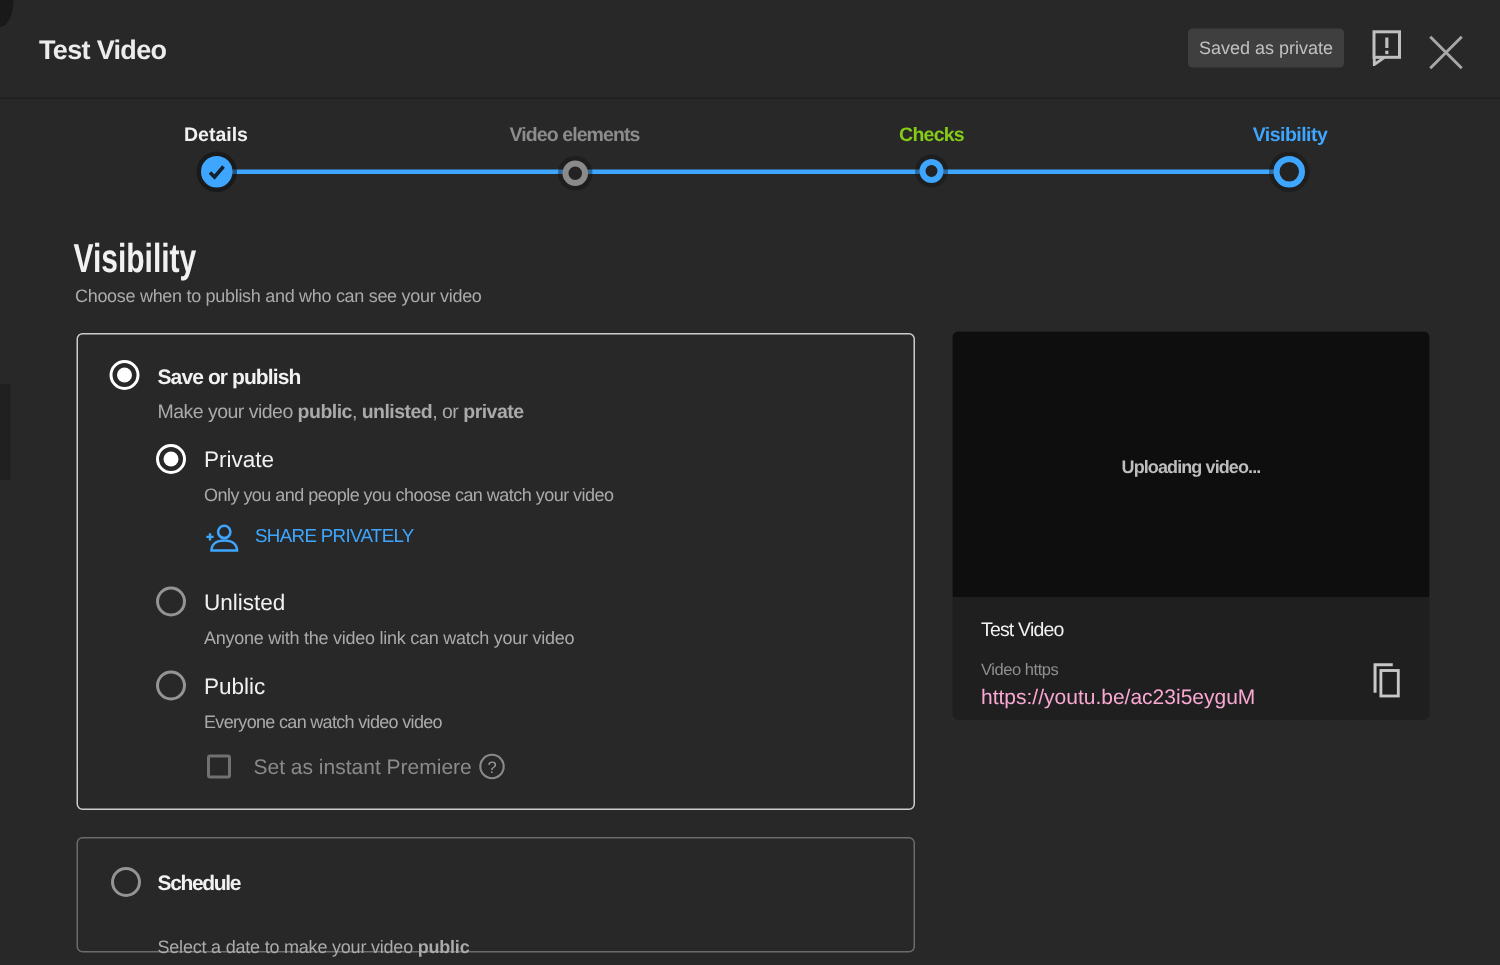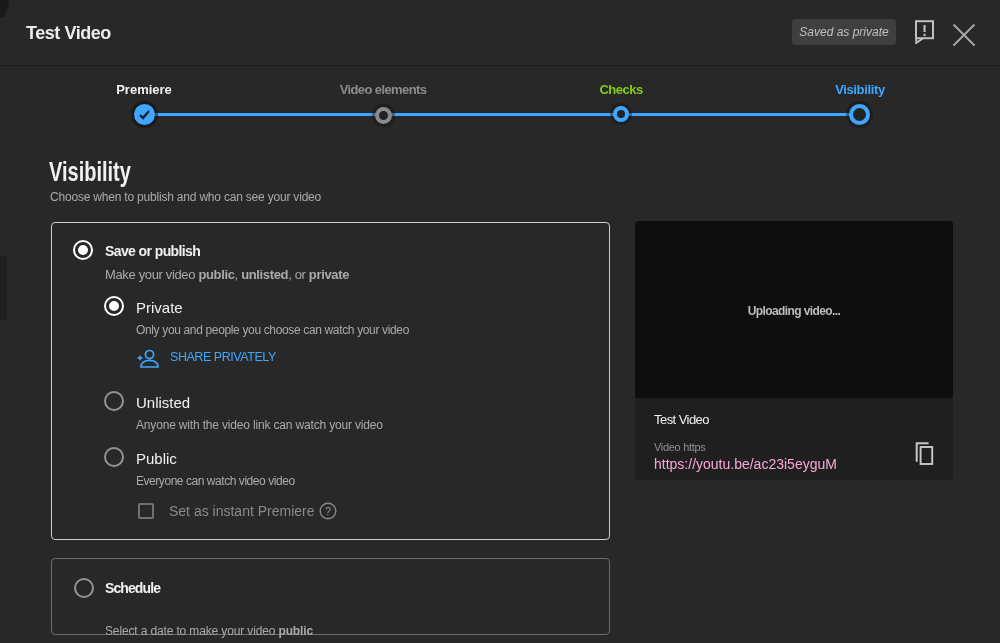--- a/index.html
+++ b/index.html
@@ -7,21 +7,21 @@
 .abs { position:absolute; }
 body { position:relative; }
 
 
 #notch { left:0; top:0; width:9px; height:18px; background:#191919; border-bottom-right-radius:9px 18px; }
 #leftband { left:0; top:256px; width:7px; height:64px; background:#202020; }
 
 
 #topbar { left:0; top:0; width:1000px; height:66px; border-bottom:1px solid #1e1e1e; }
 #title { left:26px; top:23px; font-size:18px; font-weight:bold; color:#ececec; letter-spacing:-0.45px; }
-#badge { left:792px; top:19px; width:104px; height:26px; background:#3f3f3f; border-radius:3px; color:#c0c0c0; font-size:12px; line-height:26px; text-align:center;font-style:italic; }
+#badge { left:792px; top:19px; width:104px; height:26px; background:#3f3f3f; border-radius:3px; color:#c0c0c0; font-size:12px; line-height:26px; text-align:center; }
 
 
 .steplabel { top:82px; font-size:13px; font-weight:bold; transform:translateX(-50%); white-space:nowrap; }
 #stepline { left:144px; top:113px; width:716px; height:3px; background:#3ea6ff; }
 .ring { border-radius:50%; background:#232323; }
 
 
 #h1 { left:49px; top:157px; font-size:27px; font-weight:bold; color:#f1f1f1; transform:scaleX(0.74); transform-origin:left top; }
 #sub { left:50px; top:190px; font-size:12px; letter-spacing:-0.2px; color:#aaa; }
 
@@ -62,21 +62,21 @@
   <rect x="2" y="1.2" width="17" height="17" fill="none" stroke="#c0c0c0" stroke-width="2"></rect>
   <path d="M2.2 18.2 L2.2 23 L8.8 18.4" fill="none" stroke="#c0c0c0" stroke-width="1.9"></path>
   <rect x="9.5" y="5" width="2.1" height="7" fill="#c0c0c0"></rect>
   <rect x="9.5" y="13.8" width="2.1" height="2.3" fill="#c0c0c0"></rect>
 </svg>
 
 <svg class="abs" style="left:952px; top:23px;" width="24" height="24" viewBox="0 0 24 24">
   <path d="M1.5 1.5 L22.5 22.5 M22.5 1.5 L1.5 22.5" stroke="#a8a8a8" stroke-width="1.9"></path>
 </svg>
 
-<div class="abs steplabel" style="left:144px; color:#f1f1f1;">Premiere</div>
+<div class="abs steplabel" style="left:144px; color:#f1f1f1;">Details</div>
 <div class="abs steplabel" style="left:383px; color:#8c8c8c; letter-spacing:-0.6px;">Video elements</div>
 <div class="abs steplabel" style="left:621px; color:#84cc16; letter-spacing:-0.5px;">Checks</div>
 <div class="abs steplabel" style="left:860px; color:#3ea6ff; letter-spacing:-0.35px;">Visibility</div>
 <div class="abs" id="stepline"></div>
 <div class="abs" style="left:134px; top:104px; width:21px; height:21px; border-radius:50%; background:#3ea6ff; box-shadow:0 0 0 3px rgba(15,15,15,0.55);"></div>
 <svg class="abs" style="left:137px; top:107px;" width="15" height="15" viewBox="0 0 15 15">
   <path d="M3 8 L6 11 L12 4" fill="none" stroke="#13212e" stroke-width="2.4"></path>
 </svg>
 <div class="abs ring" style="left:375px; top:107px; width:17px; height:17px; border:4px solid #8a8a8a; box-shadow:0 0 0 3px rgba(15,15,15,0.4);"></div>
 <div class="abs ring" style="left:613px; top:106px; width:16px; height:16px; border:4px solid #3ea6ff; box-shadow:0 0 0 3px rgba(15,15,15,0.4);"></div>

